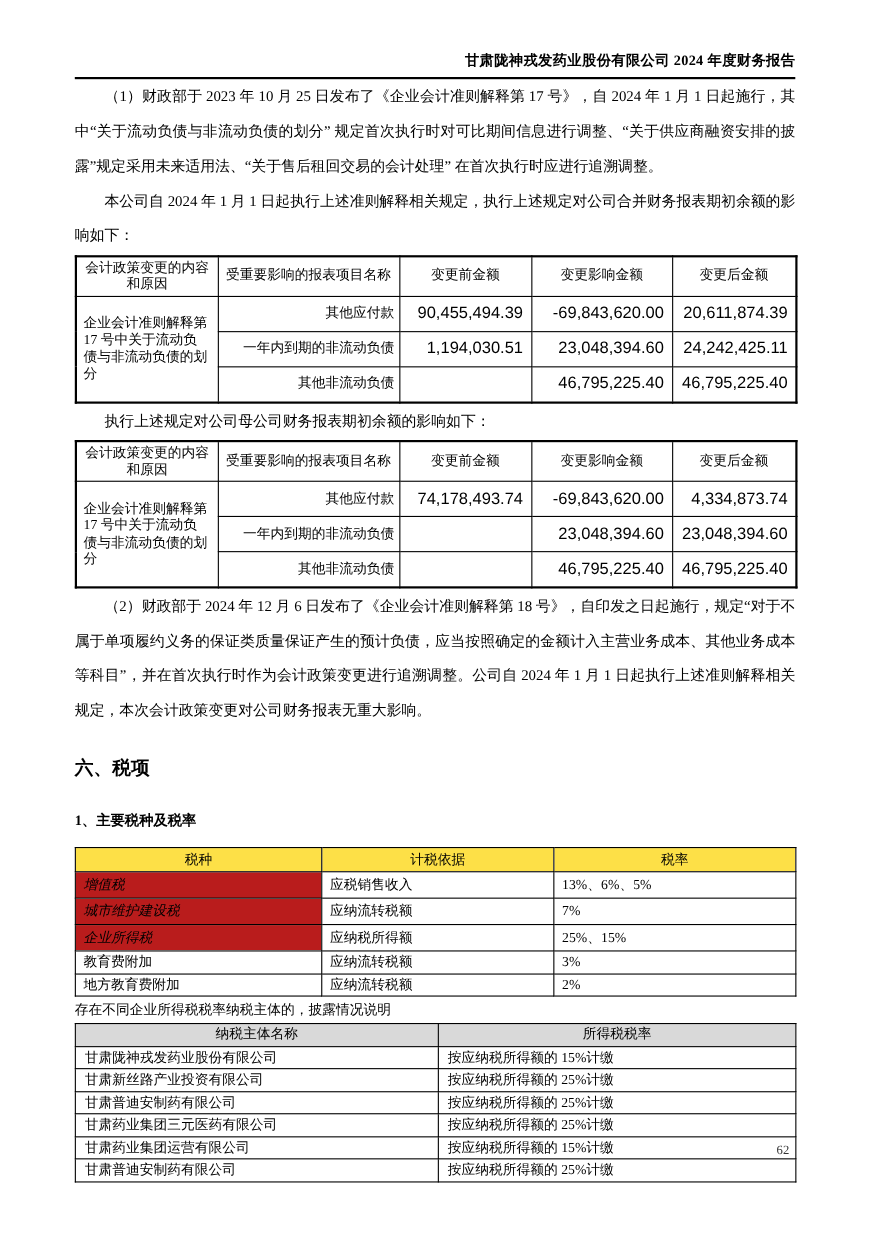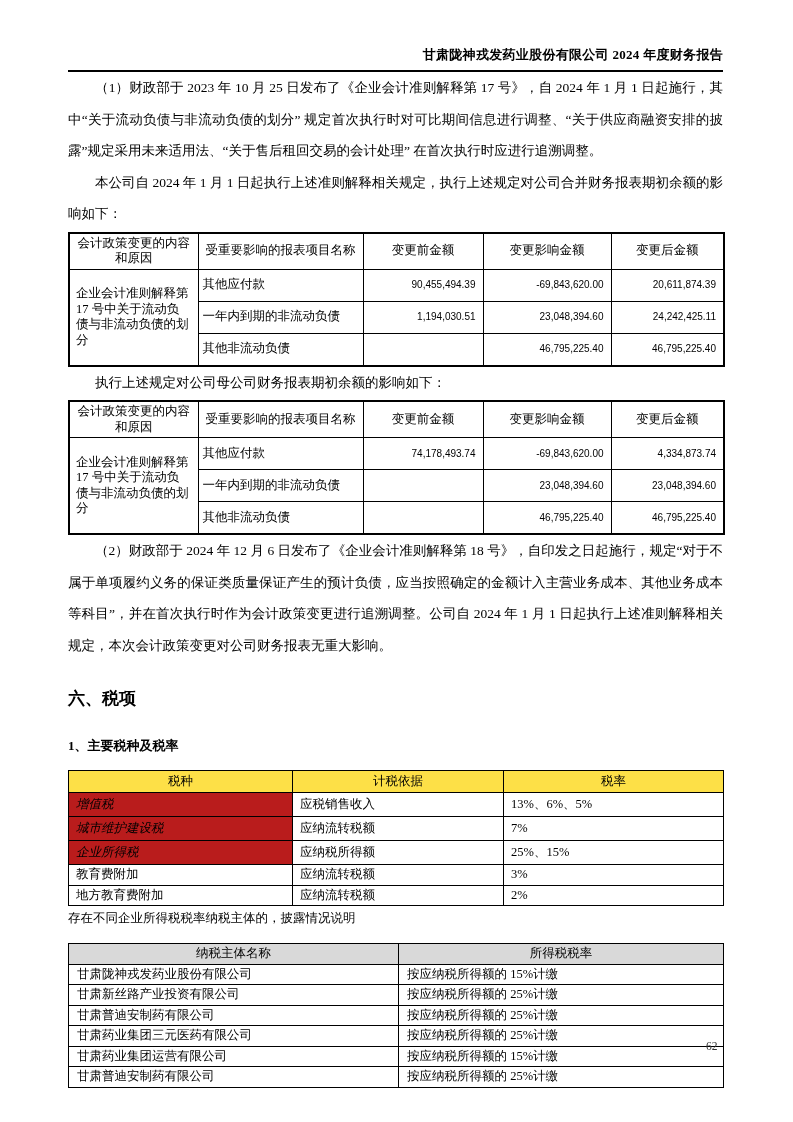--- a/index.html
+++ b/index.html
@@ -21,29 +21,29 @@
   .p-intro{margin-top:2px;}
   .p-mid{margin-top:1px;}
   .p2{margin-top:4px;}
   table{border-collapse:collapse;table-layout:fixed;width:655px;}
   td,th{border:1px solid #000;font-weight:normal;font-size:12.5px;
         line-height:15.5px;overflow:hidden;padding:2px 4px;vertical-align:middle;}
   .policy-table{border:2px solid #000;margin-top:2px;}
   .policy-table td{height:27px;}
   .policy-table tr.hdr td{height:28px;text-align:center;}
   .reason-cell{text-align:left;padding:2px 6px;}
-  .item-cell{text-align:left;font-family:Liberation Serif, serif;}
-  .num-cell{text-align:right;padding-right:7px;font-family:"Liberation Sans","DejaVu Sans",sans-serif;font-size:10px;}
+  .item-cell{text-align:right;font-family:Liberation Serif, serif;}
+  .num-cell{text-align:right;padding-right:7px;font-family:"Liberation Sans","DejaVu Sans",sans-serif;font-size:15px;}
   .tax-table{border:1.5px solid #000;margin-top:15px;}
   .tax-table td{padding:2px 7px;}
   .tax-table tr.hdr td{height:17px;text-align:center;background:#fde047;}
   .tax-table td.shade{background:#b91c1c;font-style:italic;}
   .tax-table tr.tall td{height:19px;}
   .tax-table tr.short td{height:14px;}
-  .entity-table{border:1.5px solid #000;margin-top:16px;}
+  .entity-table{border:1.5px solid #000;margin-top:3px;}
   .entity-table td{height:14px;padding:2px 8px;}
   .entity-table tr.hdr td{height:15px;text-align:center;background:#d9d9d9;}
   h1.sec{font-size:17px;font-weight:bold;margin:26px 0 0 0;}
   h2.sec{font-size:13px;font-weight:bold;margin:27px 0 0 0;}
   .note-line{font-size:12.5px;margin:4px 0 0 0;}
   .page-number{position:absolute;left:706px;top:1040px;font-size:11.5px;color:#333;}
 </style>
 </head>
 <body>
 

